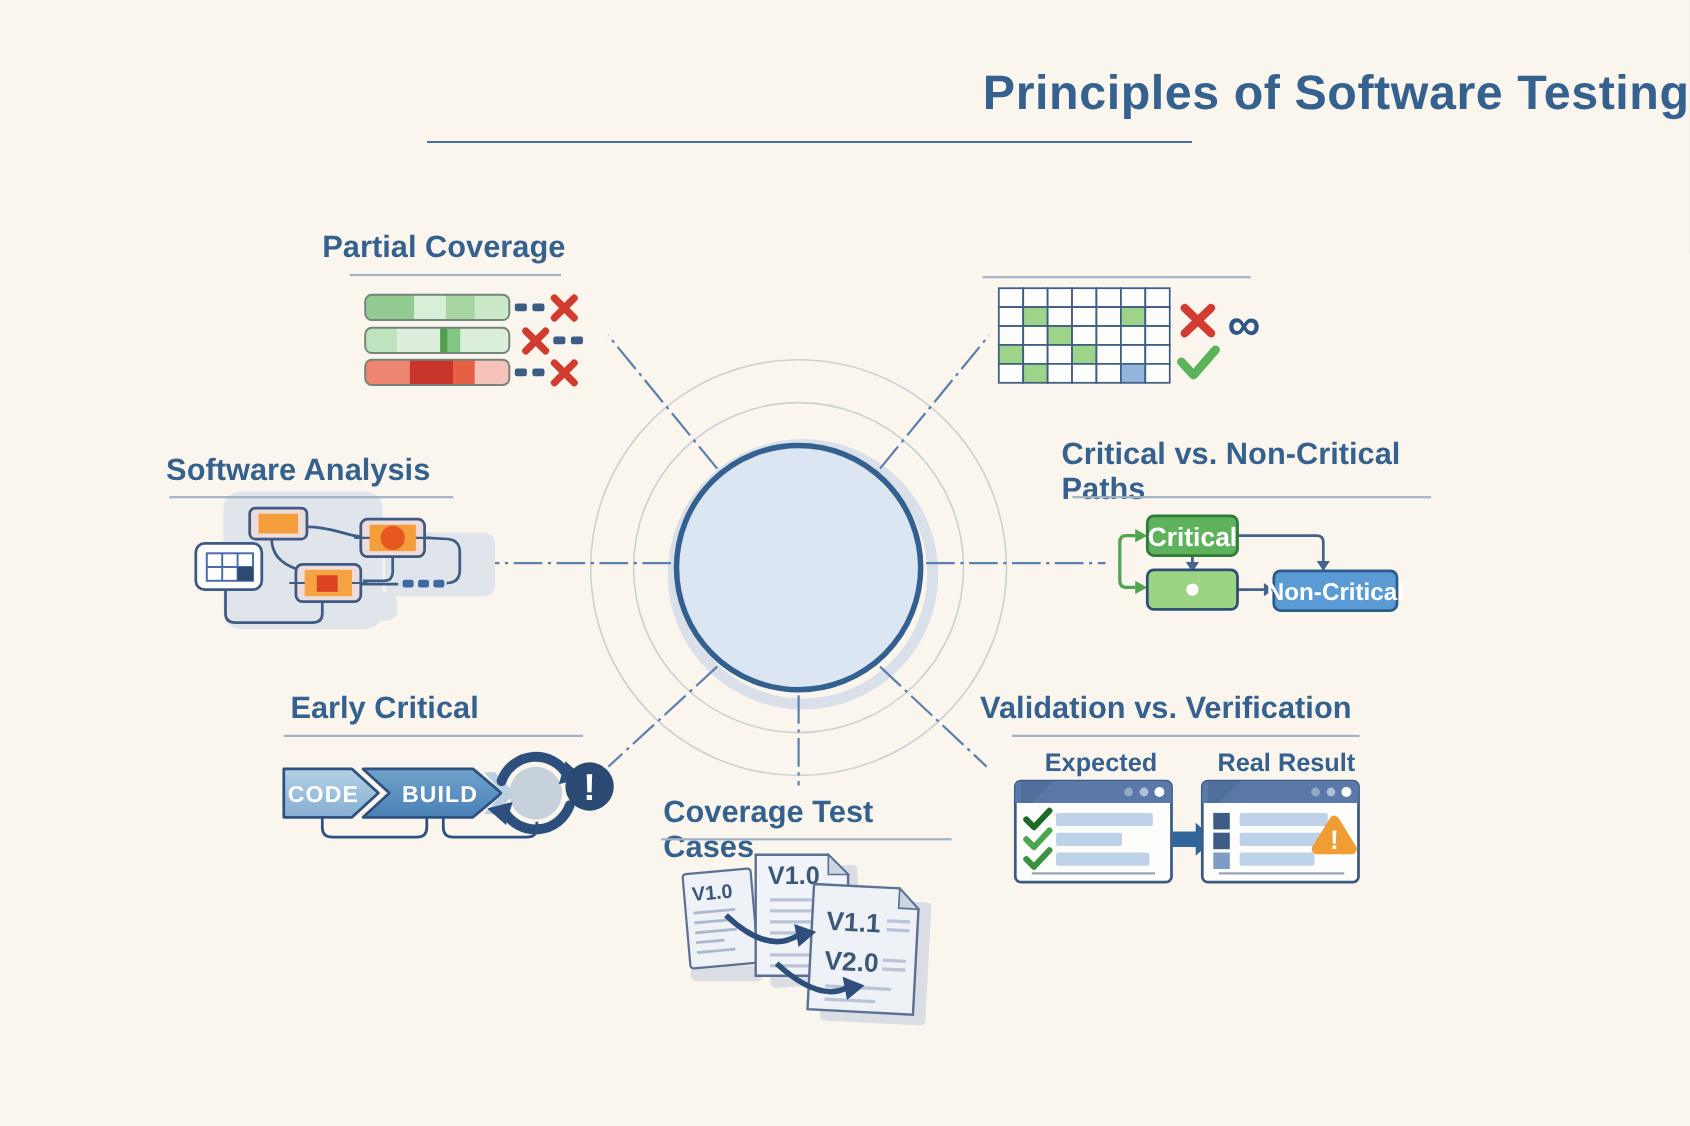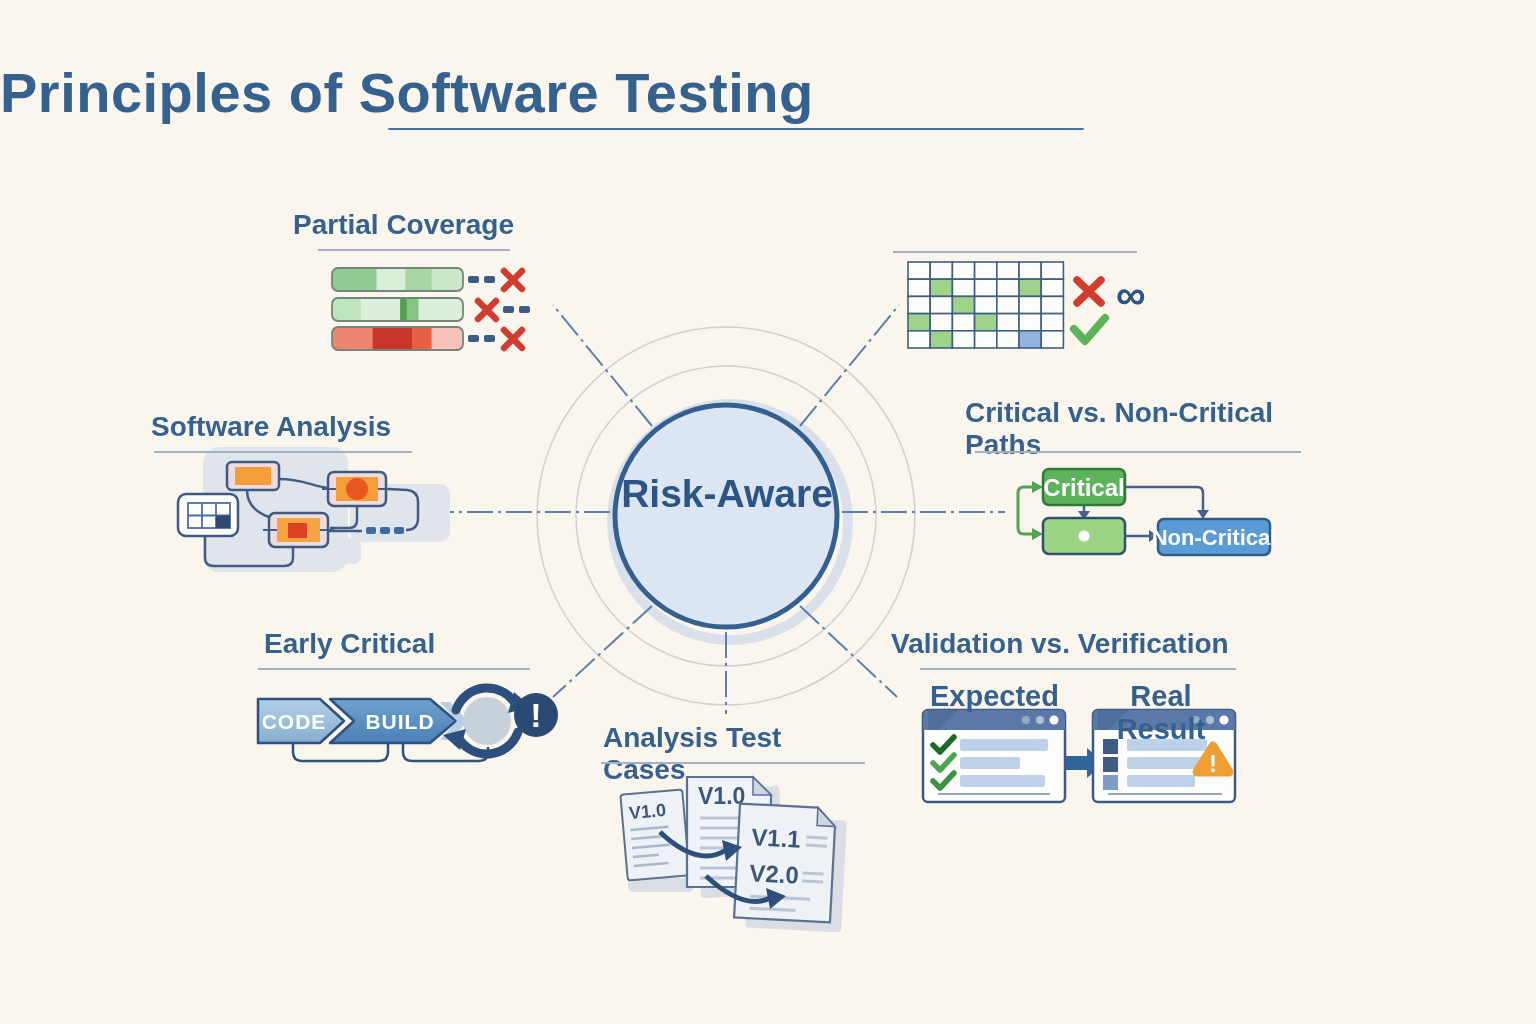--- a/index.html
+++ b/index.html
@@ -1,24 +1,24 @@
 <!DOCTYPE html>
 <html style="--bg: #faf6ee; --heading: #35618f; --spoke: #5b7fae; --slate: #2d5180; --red-x: #d23b2f; --green-check: #5cb35c; --orange-warning: #f09d33; --center-fill: #dce6f2; --center-border: #33608f;"><head>
 <meta charset="utf-8">
 <style>
   html,body{margin:0;padding:0;background:#e8e8e8;}
   .stage{position:relative;width:1536px;height:1024px;background:var(--bg,#faf6ee);
          font-family:"Liberation Sans",sans-serif;overflow:hidden;margin:0 auto;}
   .stage svg{position:absolute;left:0;top:0;}
-  .page-title{position:absolute;left:0;top:60px;width:1536px;text-align:left;
-              font-size:56px;font-weight:700;color:var(--heading,#35618f);letter-spacing:.5px;}
+  .page-title{position:absolute;left:0;top:60px;width:1536px;text-align:right;
+              font-size:44px;font-weight:700;color:var(--heading,#35618f);letter-spacing:.5px;}
   .title-rule{position:absolute;left:388px;top:128px;width:696px;border-top:2.5px solid #46709e;border-radius:2px;}
   .sec-h{position:absolute;text-align:left;font-weight:700;font-size:28px;color:var(--heading,#35618f);}
   .sec-u{position:absolute;border-top:2px solid #a3b1c6;}
-  .sub-h{position:absolute;text-align:center;font-weight:700;font-size:29px;color:var(--heading,#35618f);}
+  .sub-h{position:absolute;text-align:right;font-weight:700;font-size:23px;color:var(--heading,#35618f);}
   .center-label{position:absolute;left:616px;top:472px;width:222px;text-align:center;
                 font-size:39px;font-weight:700;color:#2c5585;line-height:1.12;}
   svg text{font-family:"Liberation Sans",sans-serif;}
 </style>
 </head>
 <body>
 
 <div class="stage">
 
   <svg width="1536" height="1024" viewBox="0 0 1536 1024">
@@ -352,38 +352,37 @@
         </g>
         <line x1="1108" y1="794" x2="1222" y2="794" stroke="#98a5b7" stroke-width="2"></line>
       </g>
     </g>
   </svg>
 
   <div class="page-title">Principles of Software Testing</div>
   <div class="title-rule"></div>
 
   <div class="center-label">
-    <div>Risk-Aware</div>
   </div>
 
   <div class="sec-h" style="left:293px;top:209px;width:240px">Partial Coverage</div>
   <div class="sec-u" style="left:318px;top:249px;width:192px"></div>
 
   <div class="sec-u" style="left:893px;top:251px;width:244px"></div>
 
   <div class="sec-h" style="left:151px;top:411px;width:260px">Software Analysis</div>
   <div class="sec-u" style="left:154px;top:451px;width:258px"></div>
 
   <div class="sec-h" style="left:965px;top:397px;width:345px">Critical vs. Non-Critical Paths</div>
   <div class="sec-u" style="left:975px;top:451px;width:326px"></div>
 
   <div class="sec-h" style="left:264px;top:628px;width:260px">Early Critical</div>
   <div class="sec-u" style="left:258px;top:668px;width:272px"></div>
 
-  <div class="sec-h" style="left:603px;top:722px;width:262px">Analysis Test Cases</div>
+  <div class="sec-h" style="left:603px;top:722px;width:262px">Coverage Test Cases</div>
   <div class="sec-u" style="left:601px;top:762px;width:264px"></div>
 
   <div class="sec-h" style="left:891px;top:628px;width:342px">Validation vs. Verification</div>
   <div class="sec-u" style="left:920px;top:668px;width:316px"></div>
 
   <div class="sub-h" style="left:930px;top:680px;width:122px">Expected</div>
   <div class="sub-h" style="left:1090px;top:680px;width:142px">Real Result</div>
 </div>
 
 </body></html>

